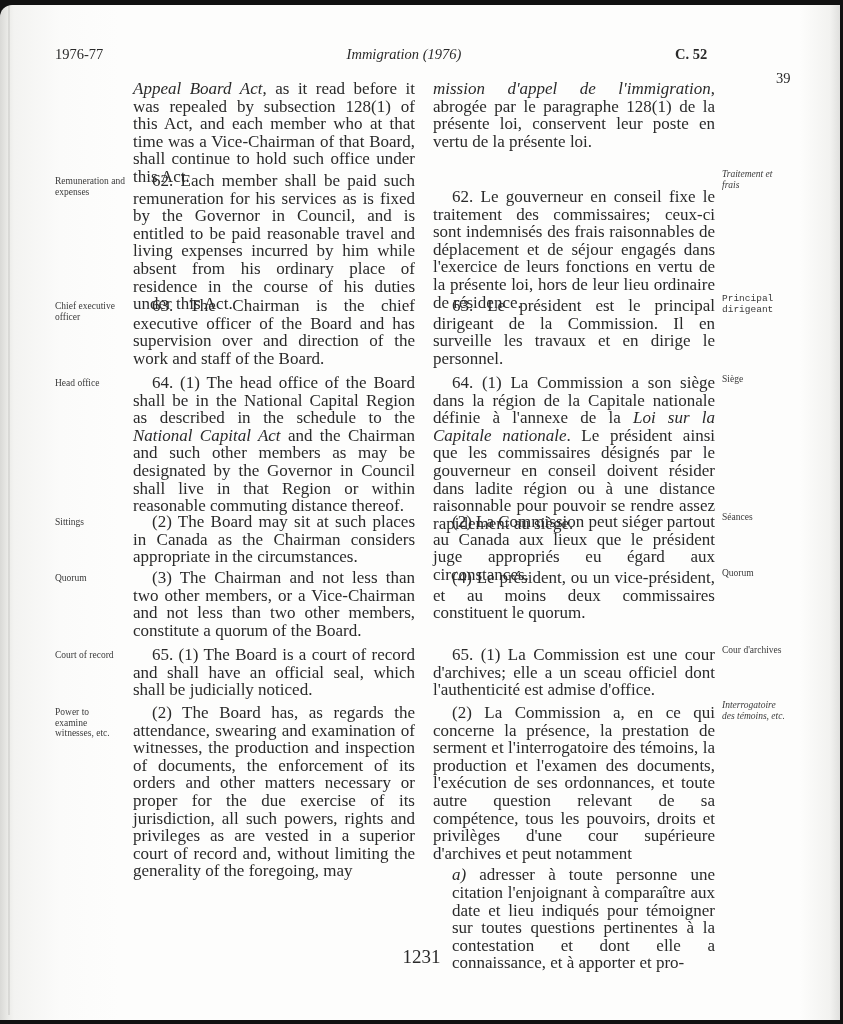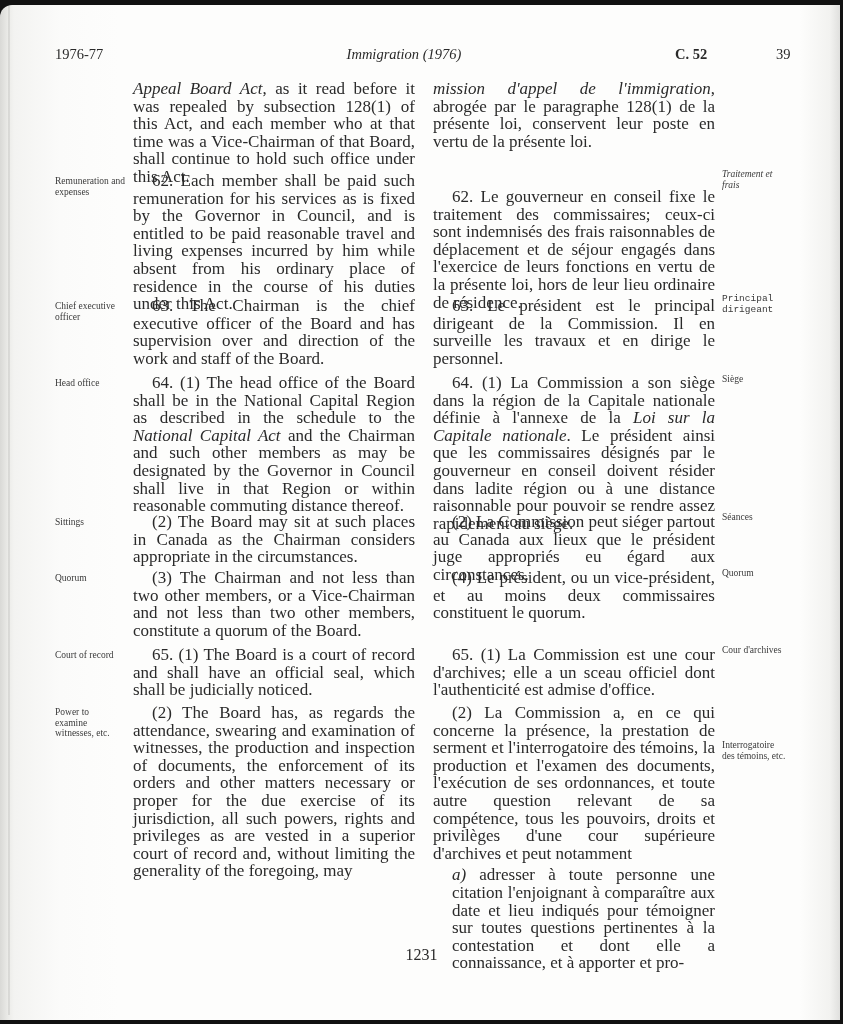--- a/index.html
+++ b/index.html
@@ -19,39 +19,39 @@
       position: absolute; left: 8px; top: 5px; width: 2px; height: 1010px;
       background: rgba(0,0,0,0.08);
     }
     .bottom-shadow {
       position: absolute; left: 0; bottom: 0; width: 843px; height: 4px; background: #111;
     }
     .hdr { position: absolute; top: 45px; font-size: 14.5px; line-height: 18px; }
     .hdr.year { left: 55px; }
     .hdr.title { left: 0; width: 808px; text-align: center; font-style: italic; }
     .hdr.chap { left: 675px; font-weight: bold; }
-    .hdr.pno { left: 776px; }
+    .hdr.pno { left: 776px; margin-top: 24px; }
     .col {
       position: absolute; font-size: 17px; line-height: 17.6px;
       text-align: justify; hyphens: none;
     }
     .col.en { left: 133px; width: 282px; }
     .col.fr { left: 433px; width: 282px; }
     .col p { margin: 0; }
     .col .ind { text-indent: 19px; }
     .col .sub { padding-left: 19px; text-indent: 0; }
     .col .last { text-align-last: left; }
     b.sec { font-weight: normal; }
     .note {
       position: absolute; font-size: 9.5px; line-height: 10.5px; color: #3a3a3a;
     }
     .note.l { left: 55px; width: 72px; }
     .note.r { left: 722px; width: 70px; }
     .folio {
-      position: absolute; top: 946px; left: 0; width: 843px; text-align: center; font-size: 16px;
+      position: absolute; top: 946px; left: 0; width: 843px; text-align: center; font-size: 19px;
     }
     .i { font-style: italic; }
   </style>
 </head>
 <body>
 
 <div class="page"></div>
 <div class="spine-shadow"></div>
 
 <div class="hdr year">1976-77</div>
@@ -131,17 +131,17 @@
 <div class="note l" style="top:573px">Quorum</div>
 <div class="note l" style="top:650px">Court of record</div>
 <div class="note l" style="top:707px; width:64px;">Power to examine witnesses, etc.</div>
 
 <div class="note r" style="top:169px; width:62px;font-style:italic;">Traitement et frais</div>
 <div class="note r" style="top:294px; width:50px;font-family:Liberation Mono, monospace;">Principal dirigeant</div>
 <div class="note r" style="top:374px">Siège</div>
 <div class="note r" style="top:512px">Séances</div>
 <div class="note r" style="top:568px">Quorum</div>
 <div class="note r" style="top:645px; width:80px;">Cour d'archives</div>
-<div class="note r" style="top:740px; width:66px;">Interrogatoire des témoins, etc.</div>
+<div class="note r" style="top:700px; width:66px;font-style:italic;">Interrogatoire des témoins, etc.</div>
 
 <div class="folio">1231</div>
 
 <div class="bottom-shadow"></div>
 
 </body></html>

